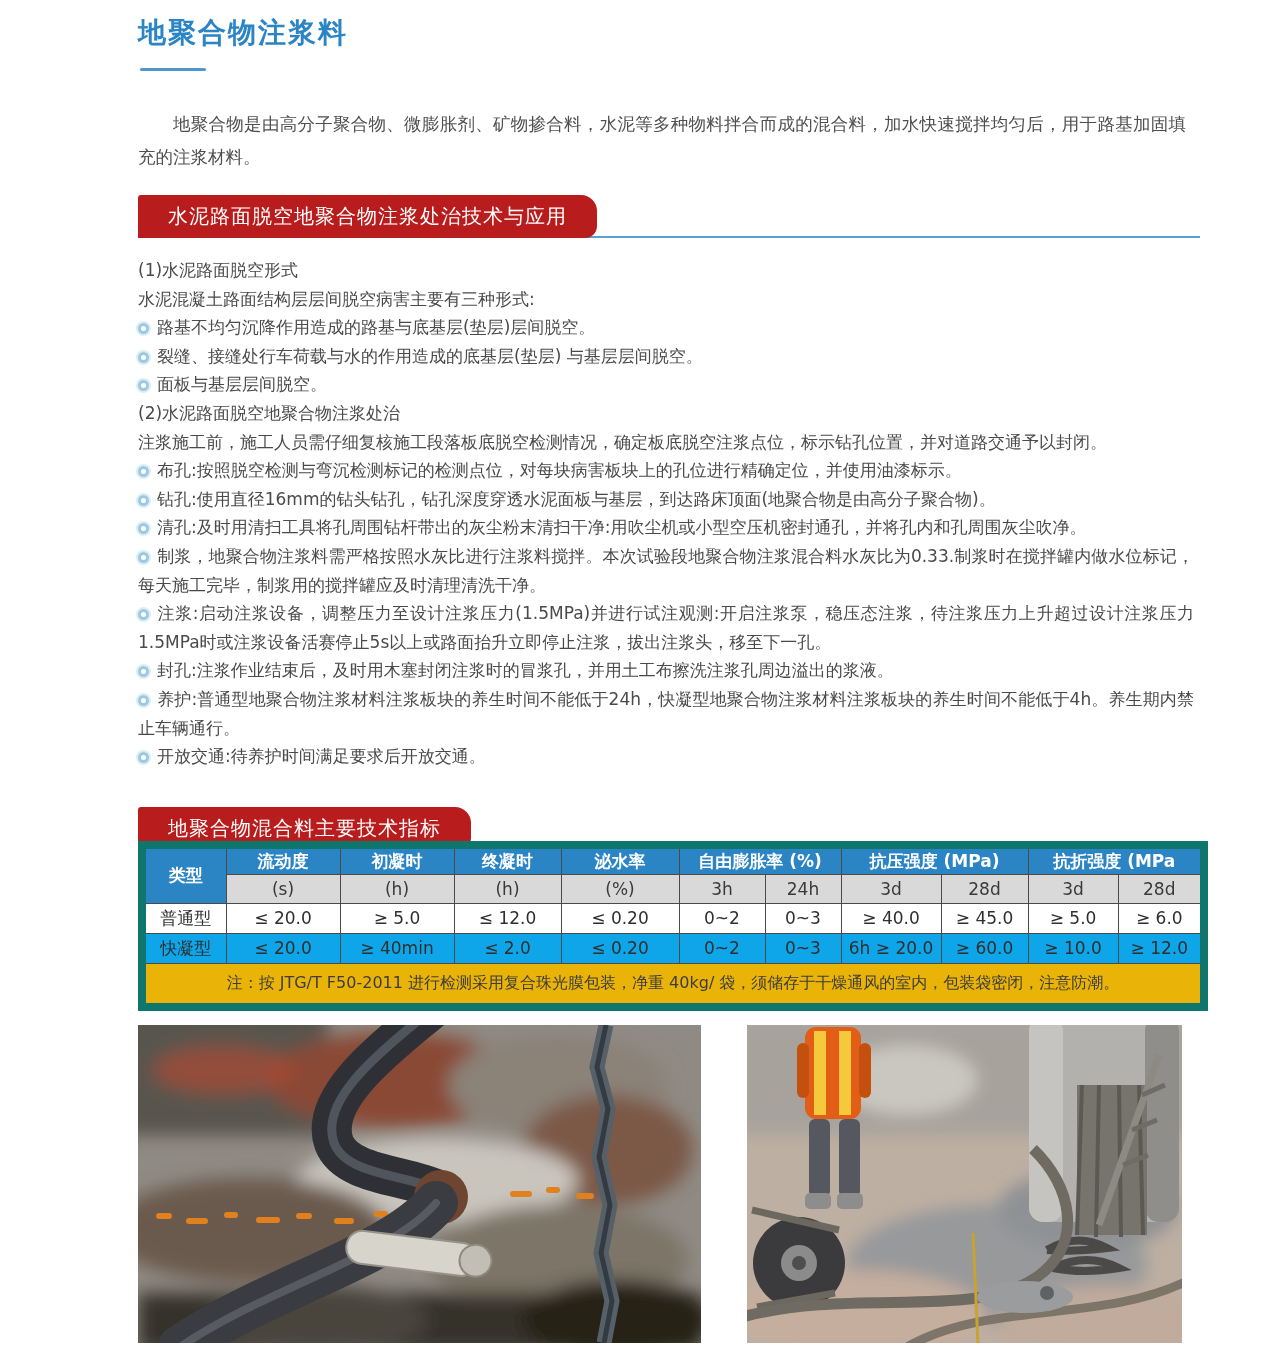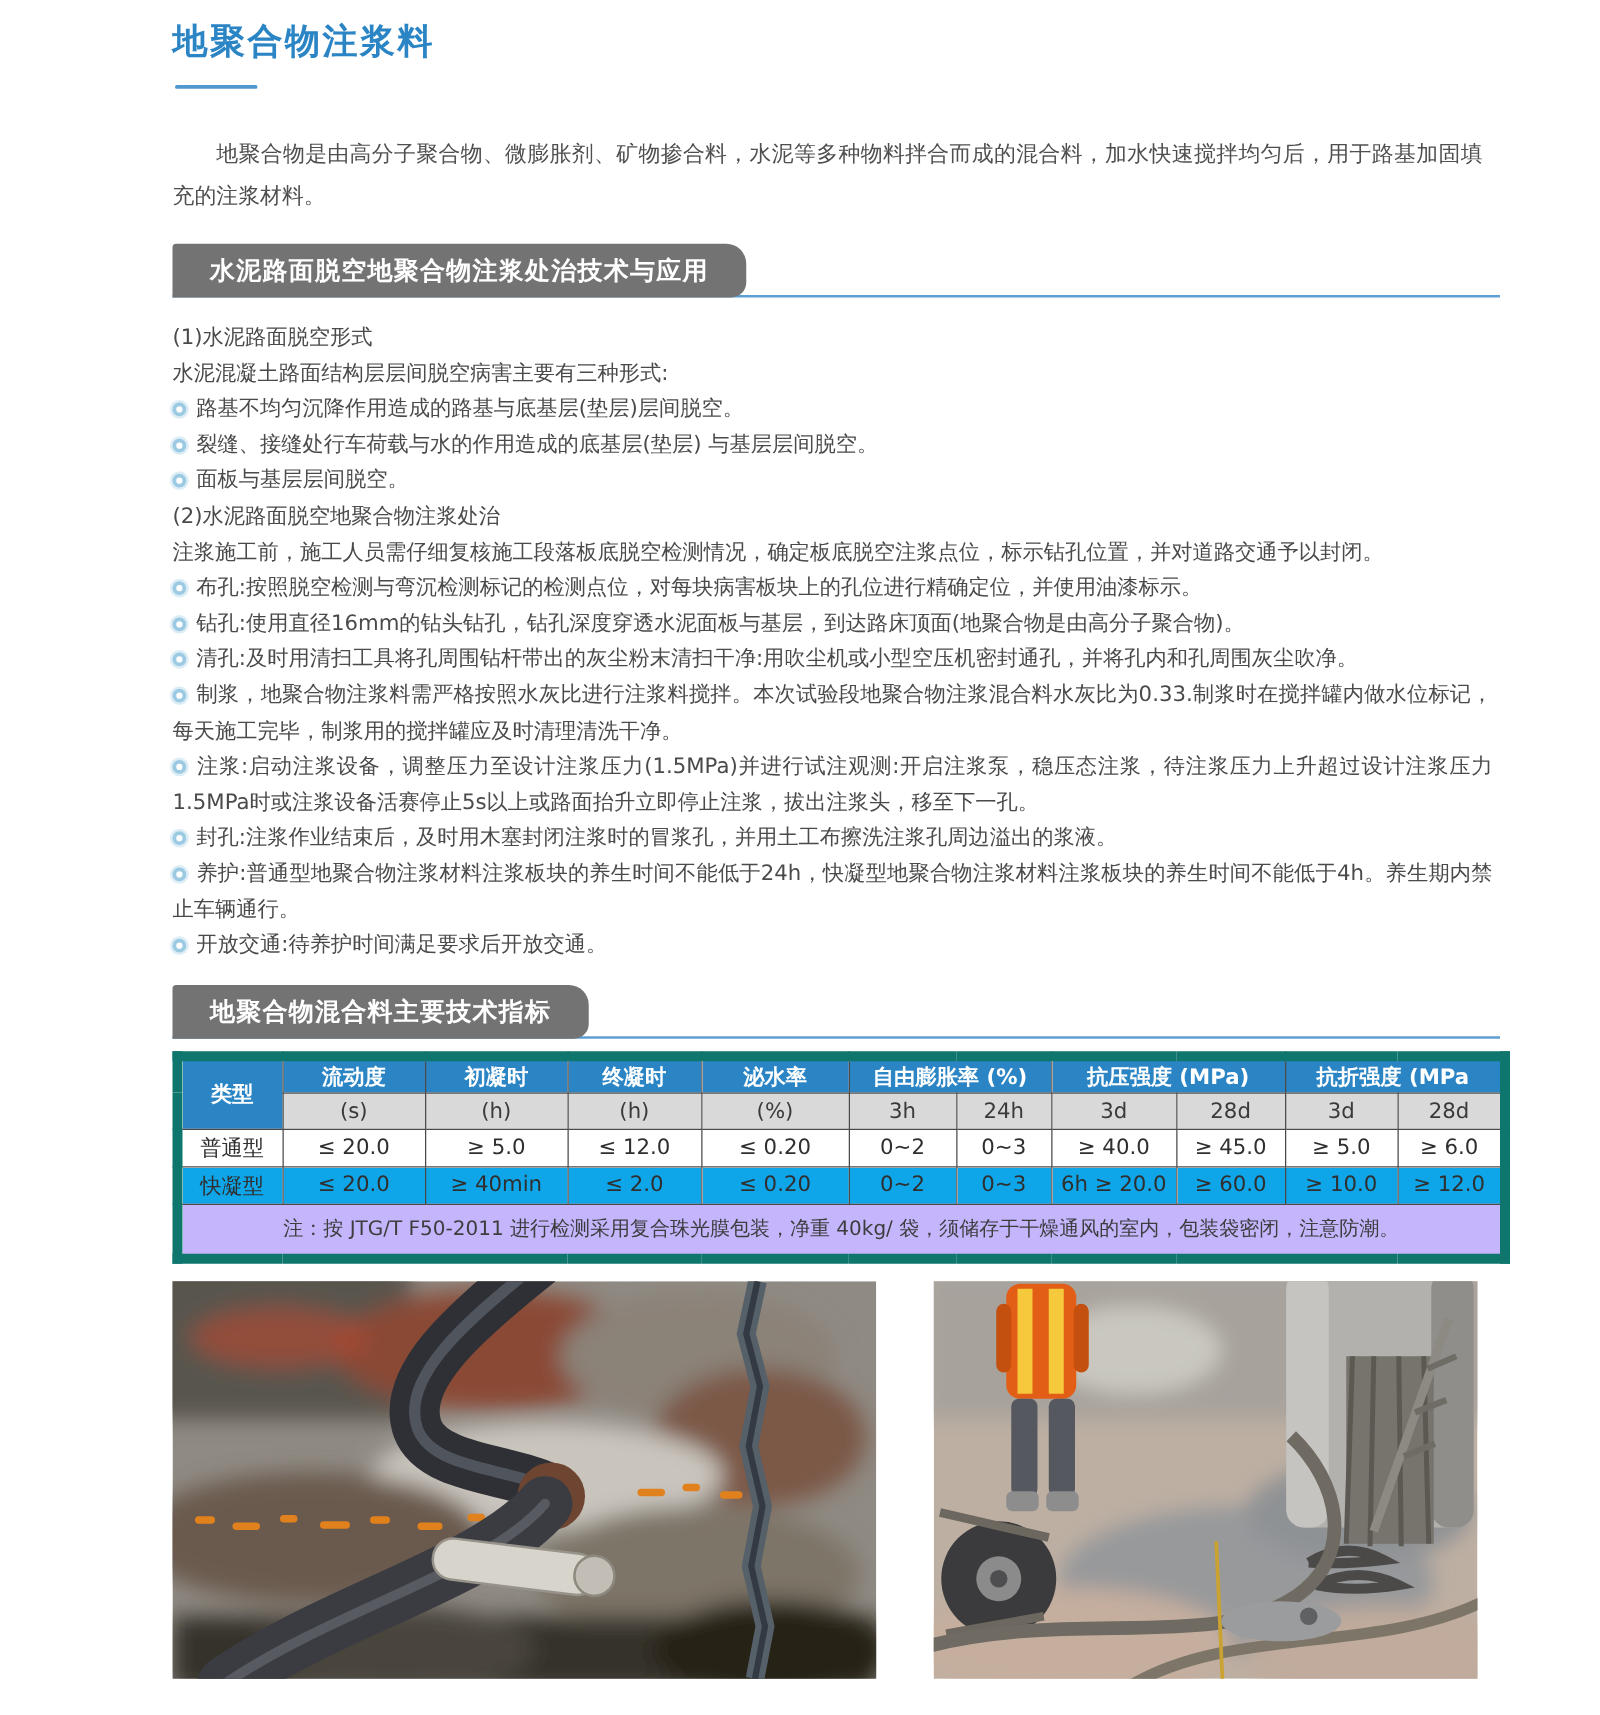--- a/index.html
+++ b/index.html
@@ -24,29 +24,29 @@
   
   .intro {
     position:absolute; left:0; top:108px; width:1048px;
     font-size:17.5px; line-height:33px; color:#4f4f4f;
     text-indent:2em; text-align:justify;
   }
 
   
   .banner-row { position:absolute; left:0; height:43px; }
   .banner-row.b1 { top:195px; width:1062px; }
-  .banner-row.b2 { top:788px; width:1062px; }
+  .banner-row.b2 { top:807px; width:1062px; }
   .banner-line {
     position:absolute; left:0; bottom:0; width:1062px; height:2px;
     background:#5e9fd2;
   }
   .banner {
     position:absolute; left:0; top:0; height:43px;
-    background:#737373; color:#ffffff;
-    font-size:20px; font-weight:bold; letter-spacing:1px;
+    background:#b91c1c; color:#ffffff;
+    font-size:20px; font-weight:normal; letter-spacing:1px;
     line-height:43px; padding:0 30px;
     border-radius:3px 16px 12px 0;
     white-space:nowrap;
   }
 
   
   .list { position:absolute; left:0; top:256px; width:1056px; }
   .li {
     font-size:17px; line-height:28.6px; color:#4a4a4a; text-align:justify;
   }
@@ -67,21 +67,21 @@
   .spec-table td {
     border:1px solid #4a4a4a; text-align:center; vertical-align:middle;
     overflow:hidden; white-space:nowrap;
   }
   .spec-table tr.r-h1 td, .spec-table tr.r-h2 td { height:29px; }
   .spec-table tr.r-d1 td, .spec-table tr.r-d2 td { height:30px; }
   .h-blue { background:#2b85c4; color:#ffffff; font-weight:bold; }
   .h-sub  { background:#d9d9d9; color:#3a3a3a; border-top-color:#ffffff !important; }
   .r-d2 td { background:#0ea5e9; }
   .note-cell {
-    background:#c4b5fd; font-size:16px; color:#3d3d3d;
+    background:#eab308; font-size:16px; color:#3d3d3d;
     padding:9px 6px; white-space:normal !important;
   }
 
   
   .photos { position:absolute; left:0; top:1025px; width:1062px; height:320px; }
   .photo { position:absolute; top:0; height:318px; display:block; }
   .photo.left  { left:0; width:563px; }
   .photo.right { left:609px; width:435px; }
 </style>
 </head>

